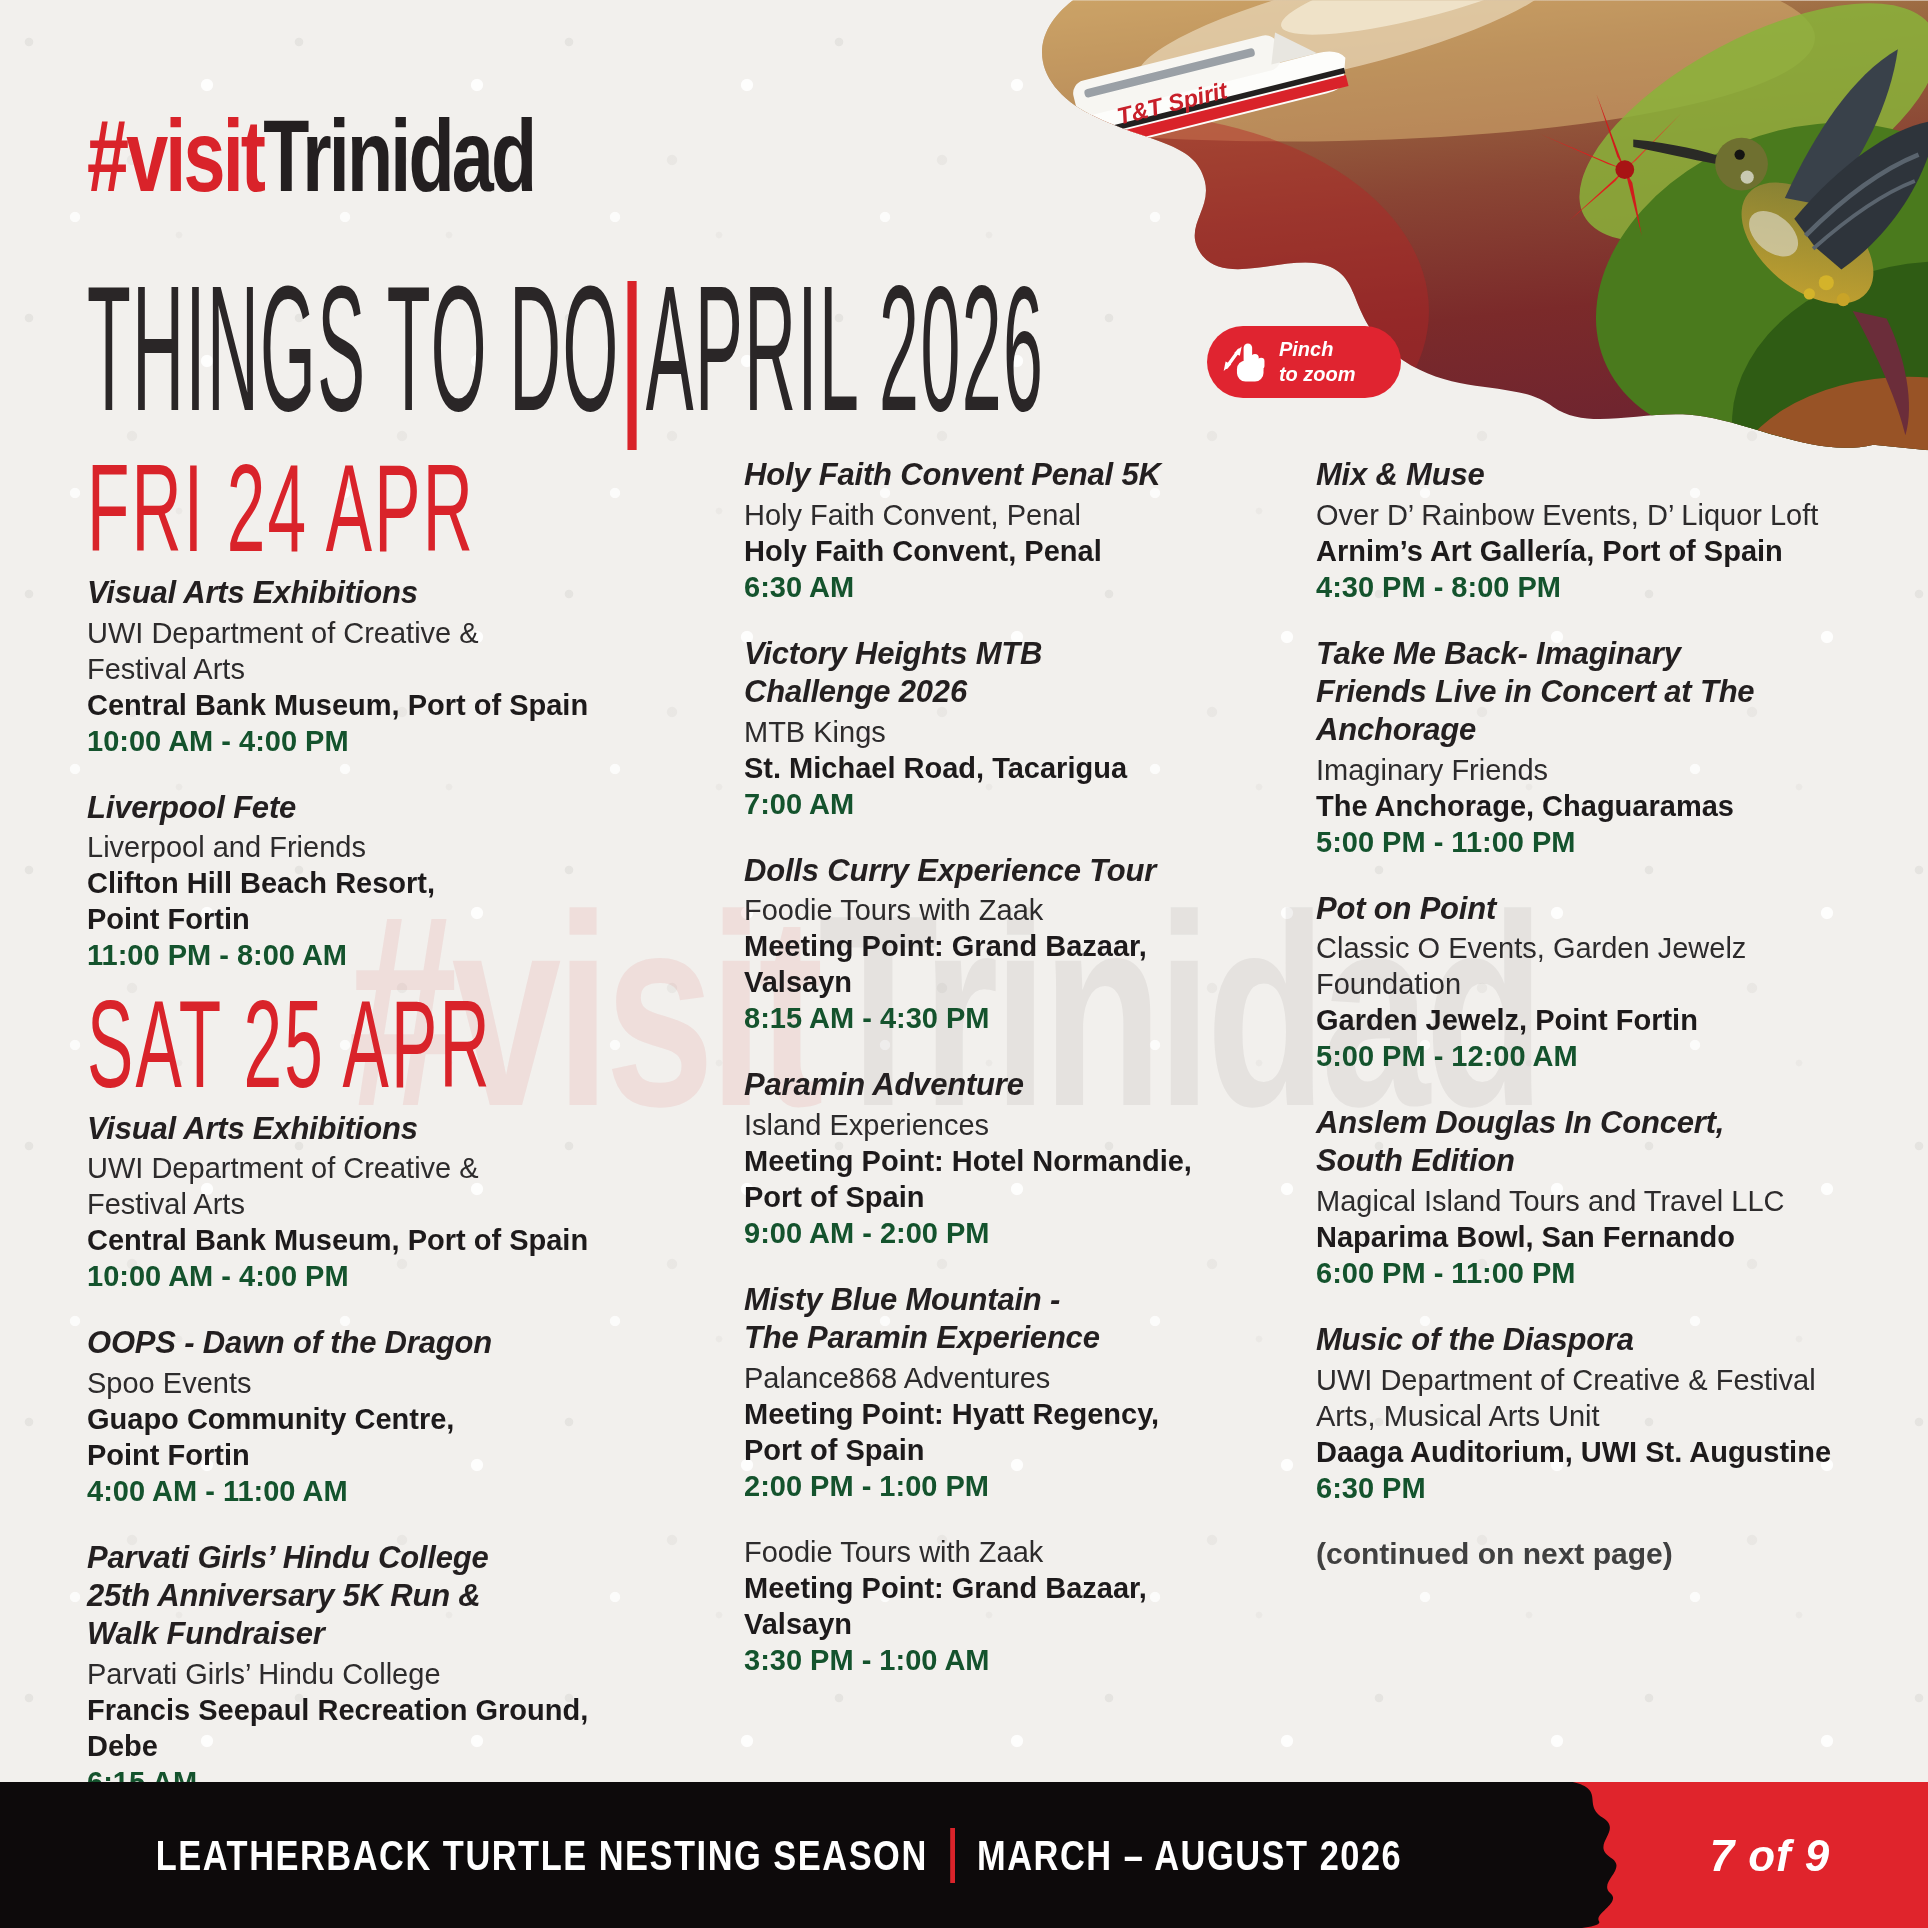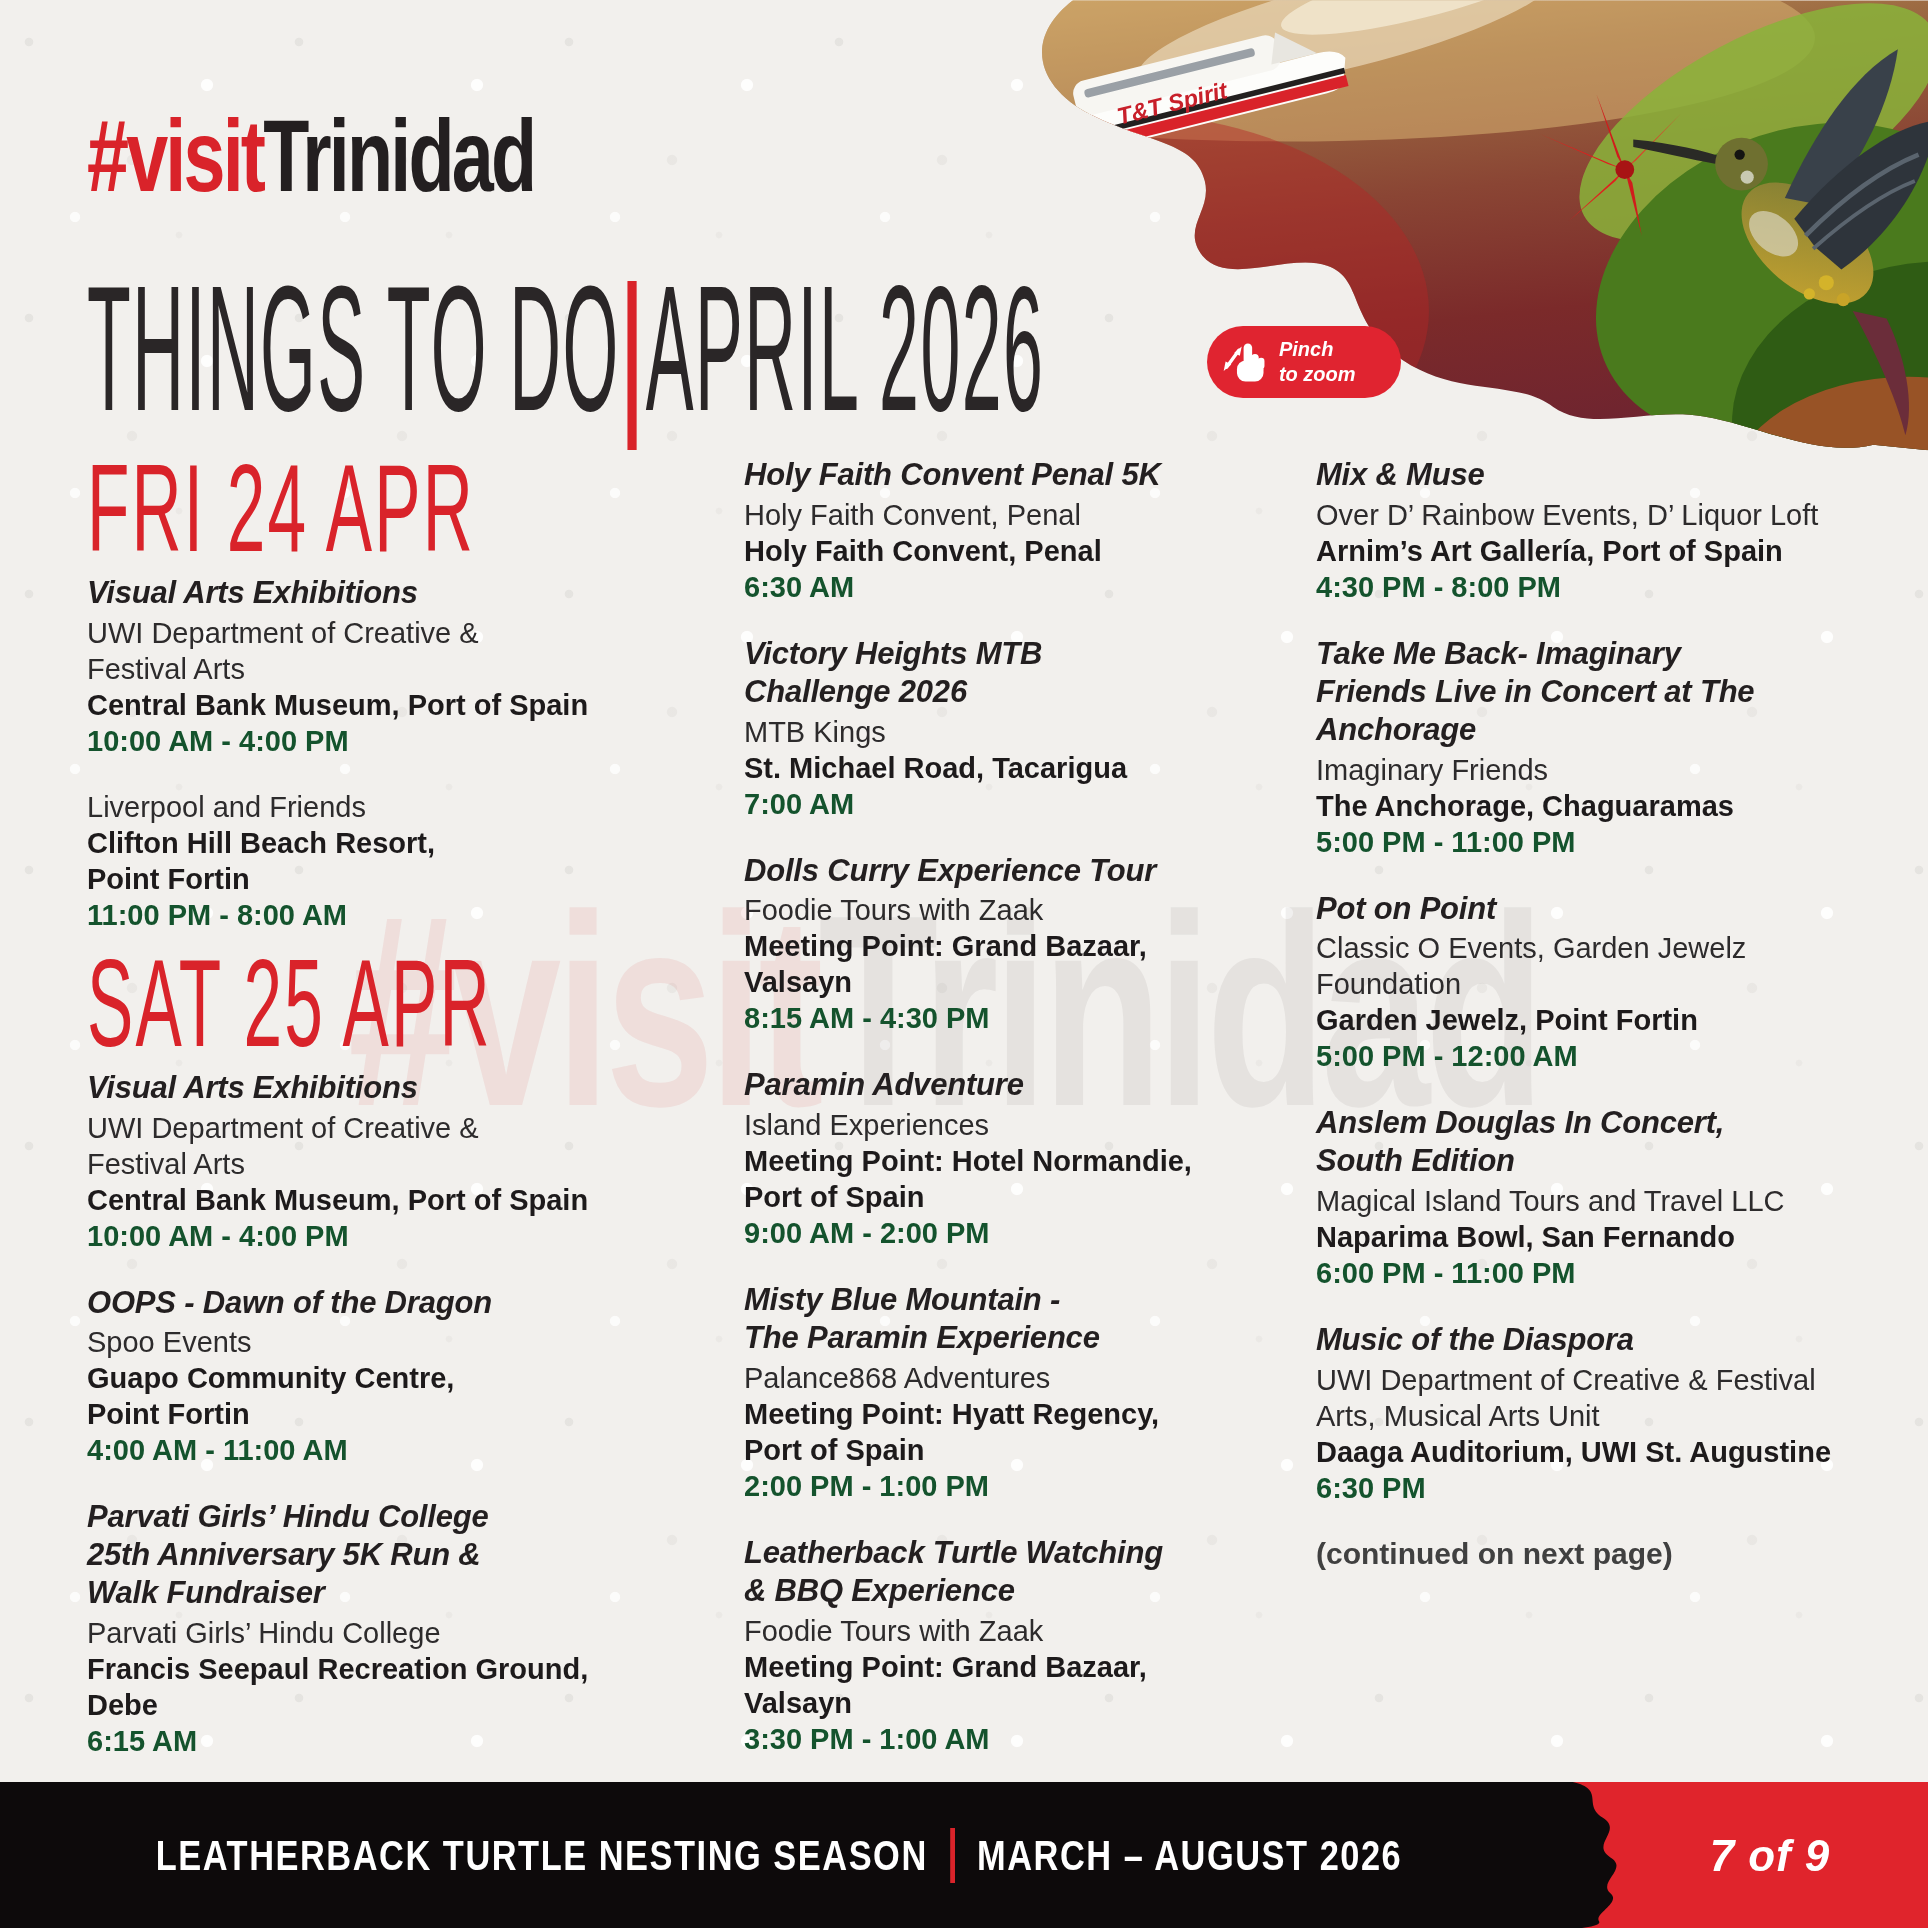--- a/index.html
+++ b/index.html
@@ -226,20 +226,21 @@
     <div class="section">
       <div class="date-heading">FRI 24 APR</div>
       <div class="event">
         <div class="ev-title">Visual Arts Exhibitions</div>
         <div class="ev-org">UWI Department of Creative &amp;
 Festival Arts</div>
         <div class="ev-venue">Central Bank Museum, Port of Spain</div>
         <div class="ev-time">10:00 AM - 4:00 PM</div>
       </div>
       <div class="event">
+        <div class="ev-title">Liverpool Fete</div>
         <div class="ev-org">Liverpool and Friends</div>
         <div class="ev-venue">Clifton Hill Beach Resort,
 Point Fortin</div>
         <div class="ev-time">11:00 PM - 8:00 AM</div>
       </div>
     </div>
     <div class="section section2">
       <div class="date-heading">SAT 25 APR</div>
       <div class="event">
         <div class="ev-title">Visual Arts Exhibitions</div>
@@ -298,22 +299,20 @@
       </div>
       <div class="event">
         <div class="ev-title">Misty Blue Mountain -
 The Paramin Experience</div>
         <div class="ev-org">Palance868 Adventures</div>
         <div class="ev-venue">Meeting Point: Hyatt Regency,
 Port of Spain</div>
         <div class="ev-time">2:00 PM - 1:00 PM</div>
       </div>
       <div class="event">
-        <div class="ev-title">Leatherback Turtle Watching
-&amp; BBQ Experience</div>
         <div class="ev-org">Foodie Tours with Zaak</div>
         <div class="ev-venue">Meeting Point: Grand Bazaar,
 Valsayn</div>
         <div class="ev-time">3:30 PM - 1:00 AM</div>
       </div>
     </div>
   </div>
 
   <div class="col col3">
     <div class="section">

